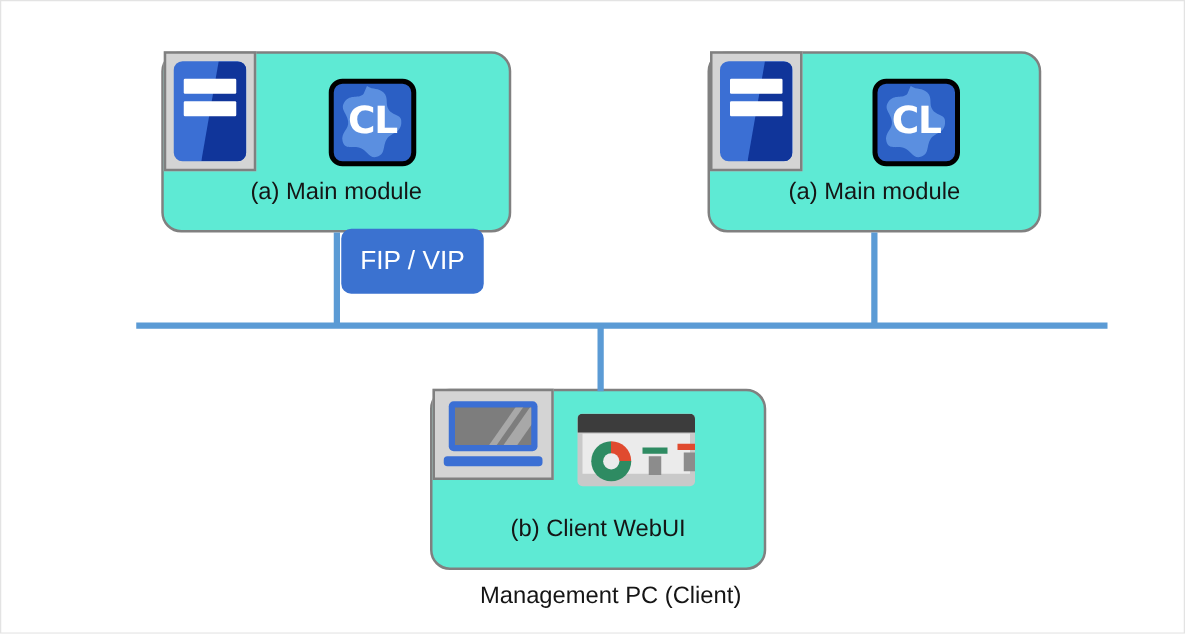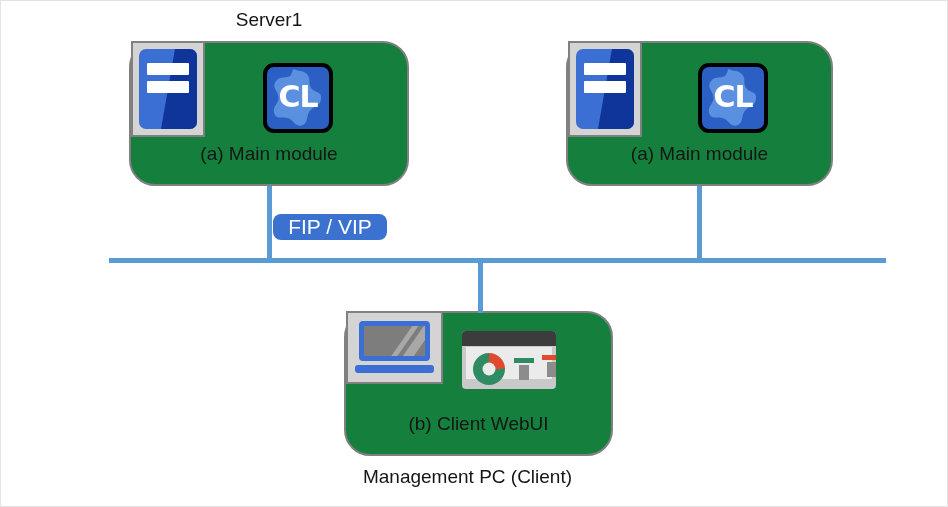--- a/index.html
+++ b/index.html
@@ -32,22 +32,22 @@
     position: absolute;
     font-size: 19px;
     color: #151515;
     white-space: nowrap;
   }
 
   
   .box {
     position: absolute;
     border: 2.5px solid #808080;
-    border-radius: 26px;
-    background: #15803d;
+    border-radius: 16px;
+    background: #5eead4;
     box-sizing: border-box;
   }
 
   
   .server-icon {
     position: absolute;
     background: #d4d4d4;
     border: 2px solid #808080;
     box-sizing: border-box;
     padding: 6px;
@@ -263,21 +263,20 @@
 <div id="canvas">
 
   <div class="bus" style="left:108px; top:257px; width:777px; height:5px;"></div>
 
   <div class="drop" style="left:266px; top:185px; height:74px;"></div>
 
   <div class="drop" style="left:696px; top:185px; height:74px;"></div>
 
   <div class="drop" style="left:477px; top:259px; height:53px;"></div>
 
-  <div class="node-caption" style="left:128px; top:8px; width:280px;">Server1</div>
 
   <div class="box" style="left:128px; top:40px; width:280px; height:145px;">
     <div class="inner-label" style="left:0; top:100px; width:100%; text-align:center;">(a) Main module</div>
   </div>
 
   <div class="server-icon" style="left:130px; top:40px; width:74px; height:96px;">
     <div class="chassis">
       <div class="bar b1"></div>
       <div class="bar b2"></div>
     </div>
@@ -308,21 +307,21 @@
   <div class="cl-icon" style="left:697px; top:62px; width:70px; height:70px;">
     <svg class="splash" viewBox="0 0 70 70">
       <path d="M30 2 C36 6, 40 3, 45 8 C50 13, 46 19, 50 24 C55 30, 62 27, 61 36
                C60 45, 52 44, 48 50 C44 56, 47 64, 39 66 C32 68, 30 60, 24 58
                C17 56, 10 60, 8 52 C6 44, 14 41, 13 34 C12 26, 5 23, 10 16
                C15 9, 23 14, 27 9 Z" fill="#5b8fe0"></path>
     </svg>
     <div class="cl-text">CL</div>
   </div>
 
-  <div class="badge" style="left:272px; top:213px; width:114px; height:26px;">FIP / VIP</div>
+  <div class="badge" style="left:272px; top:182px; width:114px; height:52px;">FIP / VIP</div>
 
   <div class="box" style="left:343px; top:310px; width:269px; height:145px;">
     <div class="inner-label" style="left:0; top:100px; width:100%; text-align:center;">(b) Client WebUI</div>
   </div>
 
   <div class="laptop-icon" style="left:345px; top:310px; width:97px; height:73px;">
     <div class="screen-outer">
       <div class="screen-inner">
         <div class="shine s1"></div>
         <div class="shine s2"></div>
@@ -342,15 +341,15 @@
         <div class="cap"></div>
         <div class="stem"></div>
       </div>
       <div class="minibar m2">
         <div class="cap"></div>
         <div class="stem"></div>
       </div>
     </div>
   </div>
 
-  <div class="node-caption" style="left:332px; top:465px; width:269px;">Management PC (Client)</div>
+  <div class="node-caption" style="left:353px; top:465px; width:269px;">Management PC (Client)</div>
 
 </div>
 
 </body></html>

